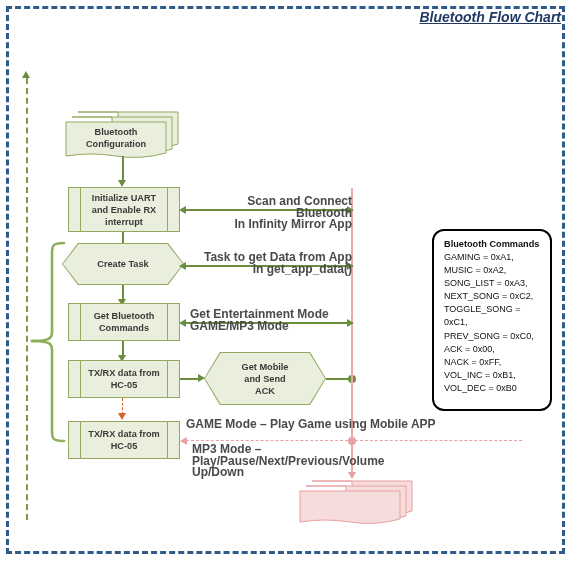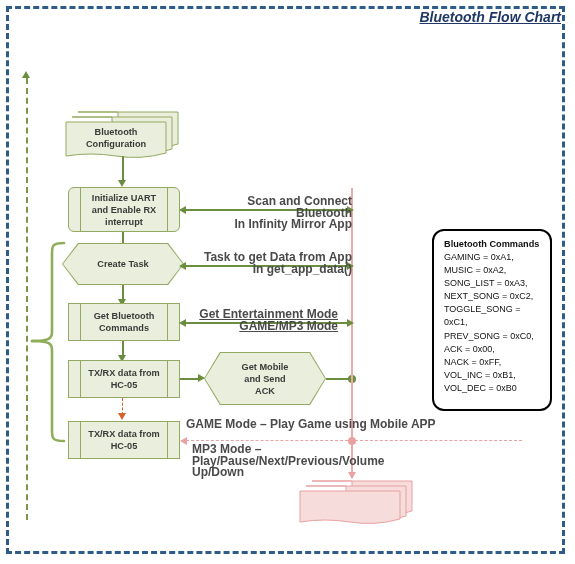--- a/index.html
+++ b/index.html
@@ -100,21 +100,21 @@
     <path d="M10 9 H110 V41 Q95 46 80 43 Q65 40 50 43 V9 Z" fill="#e9efdc" stroke="#93a961" stroke-width="1"></path>
     <path d="M4 14 H104 V45 Q79 52 54 48 Q29 44 4 48 Z" fill="#e9efdc" stroke="#93a961" stroke-width="1"></path>
   </svg>
   <div class="node-label" style="left:4px;top:14px;width:100px;height:32px;">Bluetooth
 Configuration</div>
 </div>
 
 <div class="ln ln-v" style="left:122px;top:156px;height:26px;"></div>
 <div class="arr arr-d" style="left:118px;top:180px;"></div>
 
-<div class="proc" style="left:68px;top:187px;width:112px;height:45px;border-radius:6px;">
+<div class="proc" style="left:68px;top:187px;width:112px;height:45px;">
   <div class="node-label">Initialize UART
 and Enable RX
 interrupt</div>
 </div>
 
 <div class="ln ln-v" style="left:122px;top:232px;height:20px;"></div>
 <div class="arr arr-d" style="left:118px;top:250px;"></div>
 
 <div class="hexa-wrap" style="left:62px;top:243px;width:122px;height:42px;">
   <div class="hexb"></div>
@@ -171,21 +171,21 @@
 
 <div class="ln ln-h" style="left:182px;top:265px;width:170px;"></div>
 <div class="arr arr-l" style="left:179px;top:261.5px;"></div>
 <div class="arr arr-r" style="left:347px;top:261.5px;"></div>
 <div class="arrlabel" style="left:190px;top:252px;width:162px;text-align:right;">Task to get Data from App
 In get_app_data()</div>
 
 <div class="ln ln-h" style="left:182px;top:322px;width:170px;"></div>
 <div class="arr arr-l" style="left:179px;top:318.5px;"></div>
 <div class="arr arr-r" style="left:347px;top:318.5px;"></div>
-<div class="arrlabel" style="left:176px;top:309px;width:162px;text-align:right;text-decoration:underline;">Get Entertainment Mode
+<div class="arrlabel" style="left:190px;top:309px;width:162px;">Get Entertainment Mode
 GAME/MP3  Mode</div>
 
 <div class="dash-h-pink" style="left:186px;top:440px;width:336px;"></div>
 <div class="arr arr-l-p" style="left:180px;top:436.5px;"></div>
 <div class="dot" style="left:348px;top:437px;background:#e8a0a0;"></div>
 <div class="arrlabel" style="left:186px;top:419px;width:260px;text-align:left;">GAME Mode – Play Game using Mobile APP</div>
 <div class="arrlabel" style="left:192px;top:444px;width:260px;text-align:left;">MP3 Mode – Play/Pause/Next/Previous/Volume
 Up/Down</div>
 
 <div class="docstack" style="left:296px;top:478px;width:122px;height:48px;">

